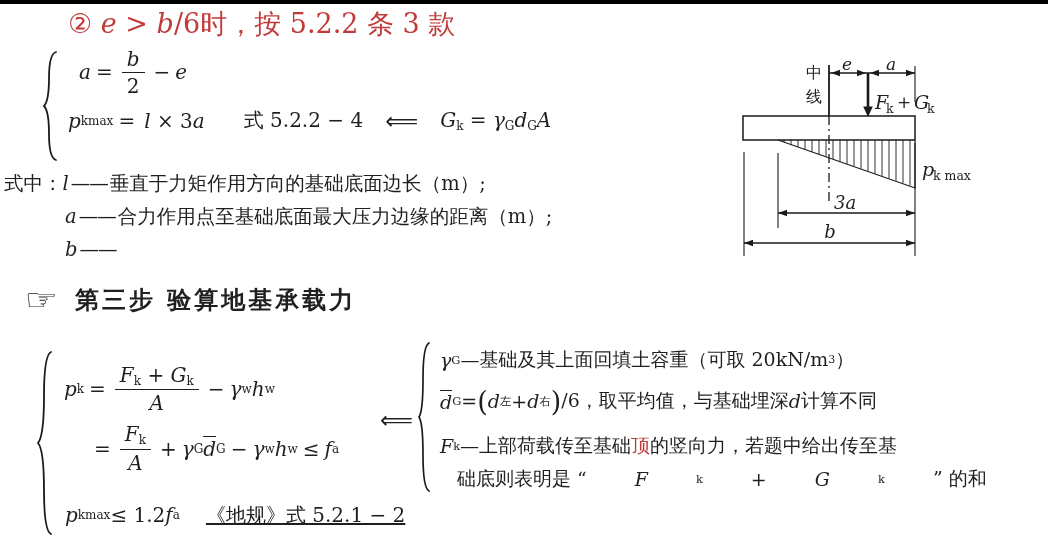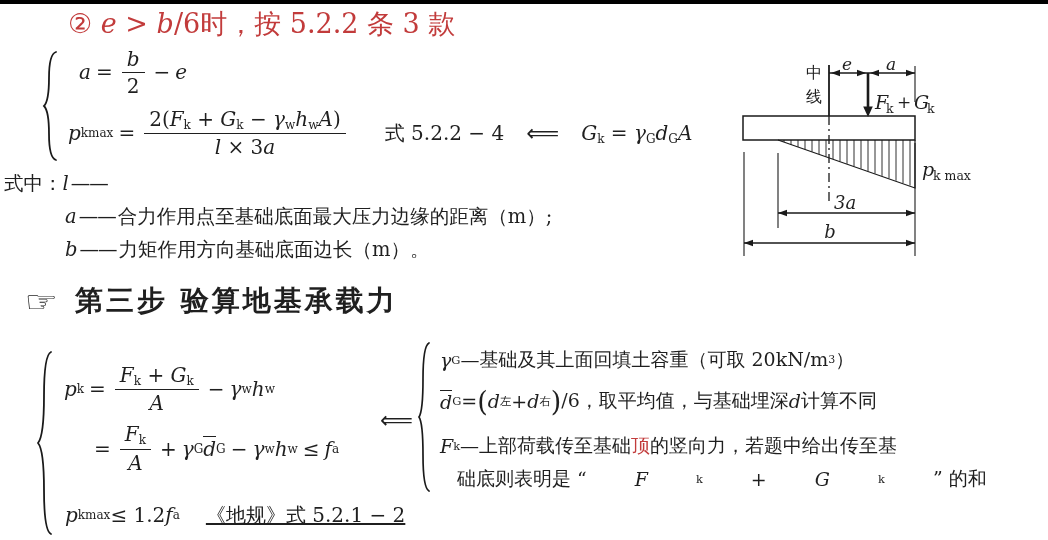--- a/index.html
+++ b/index.html
@@ -28,21 +28,21 @@
   #f1{left:42px;top:50px;}
   #f1 .col{margin-left:10px;}
   #f1 .l1{margin-left:11px;height:44px;}
   #f1 .l2{margin-top:13px;}
   .varlist{left:4px;top:167px;font-size:19.5px;}
   .vrow{display:flex;align-items:flex-end;line-height:33px;white-space:nowrap;}
   .vrow .indent{display:inline-block;width:61px;}
   .vrow .dash{letter-spacing:-1px;margin:0 2px;}
   #step{left:28px;top:282px;display:flex;align-items:center;}
   .stepicon{font-size:30px;font-family:"DejaVu Sans","Liberation Sans",sans-serif;transform:scaleX(1.25);display:inline-block;}
-  .steptext{font-size:28px;font-weight:bold;letter-spacing:3px;margin-left:20px;}
+  .steptext{font-size:24px;font-weight:bold;letter-spacing:3px;margin-left:20px;}
   #f2{left:36px;top:350px;}
   #f2 .col{margin-left:8px;padding-top:13px;}
   #f2 .l1{padding-left:2px;}
   #f2 .l2{padding-left:27px;margin-top:7px;}
   #f2 .l3{padding-left:3px;margin-top:27px;}
   .ol{border-top:1.8px solid var(--ink);padding-top:0;}
   #arrow2{left:380px;top:407px;}
   #f3{left:417px;top:341px;font-size:19px;}
   #f3 .col{margin-left:9px;}
   #f3 .fline{font-size:19px;}
@@ -76,47 +76,46 @@
         <span class="fd">2</span>
       </span>
       <span class="op">−</span>
       <span class="it">e</span>
     </div>
     <div class="fline l2">
       <span class="it">p</span>
         <span class="sub">kmax</span>
       <span class="op">=</span>
       <span class="frac">
-        <span class="fn"><span>2(</span><span class="it">F</span><span class="sub">k</span><span> + </span><span class="it">G</span><span class="sub">k</span><span> − </span><span class="it">γ</span><span class="sub">w</span><span class="it">h</span><span class="sub">w</span><span class="it">A</span><span>)</span></span>
         <span class="fd"><span class="it">l</span><span> × 3</span><span class="it">a</span></span>
       </span>
       <span class="gap18">式 5.2.2 − 4</span>
       <span class="gap22 bigarrow">⟸</span>
       <span class="gap22"><span class="it">G</span><span class="sub">k</span><span> = </span><span class="it">γ</span><span class="sub">G</span><span class="it">d</span><span class="sub">G</span><span class="it">A</span></span>
     </div>
   </div>
 </div>
 
 <div class="abs varlist">
   <div class="vrow">
     <span>式中：</span>
     <span class="it">l</span>
     <span class="dash">——</span>
+    <span>垂直于力矩作用方向的基础底面边长（m）;</span>
   </div>
   <div class="vrow">
     <span class="indent"></span>
     <span class="it">a</span>
     <span class="dash">——</span>
     <span>合力作用点至基础底面最大压力边缘的距离（m）;</span>
   </div>
   <div class="vrow">
     <span class="indent"></span>
     <span class="it">b</span>
     <span class="dash">——</span>
-    <span>力矩作用方向基础底面边长（m）。</span>
   </div>
 </div>
 
 <div class="abs" id="step">
   <span class="stepicon">☞</span>
   <span class="steptext">第三步 验算地基承载力</span>
 </div>
 
 <div class="abs block" id="f2">
   <svg class="bracesvg" width="18" height="186">

